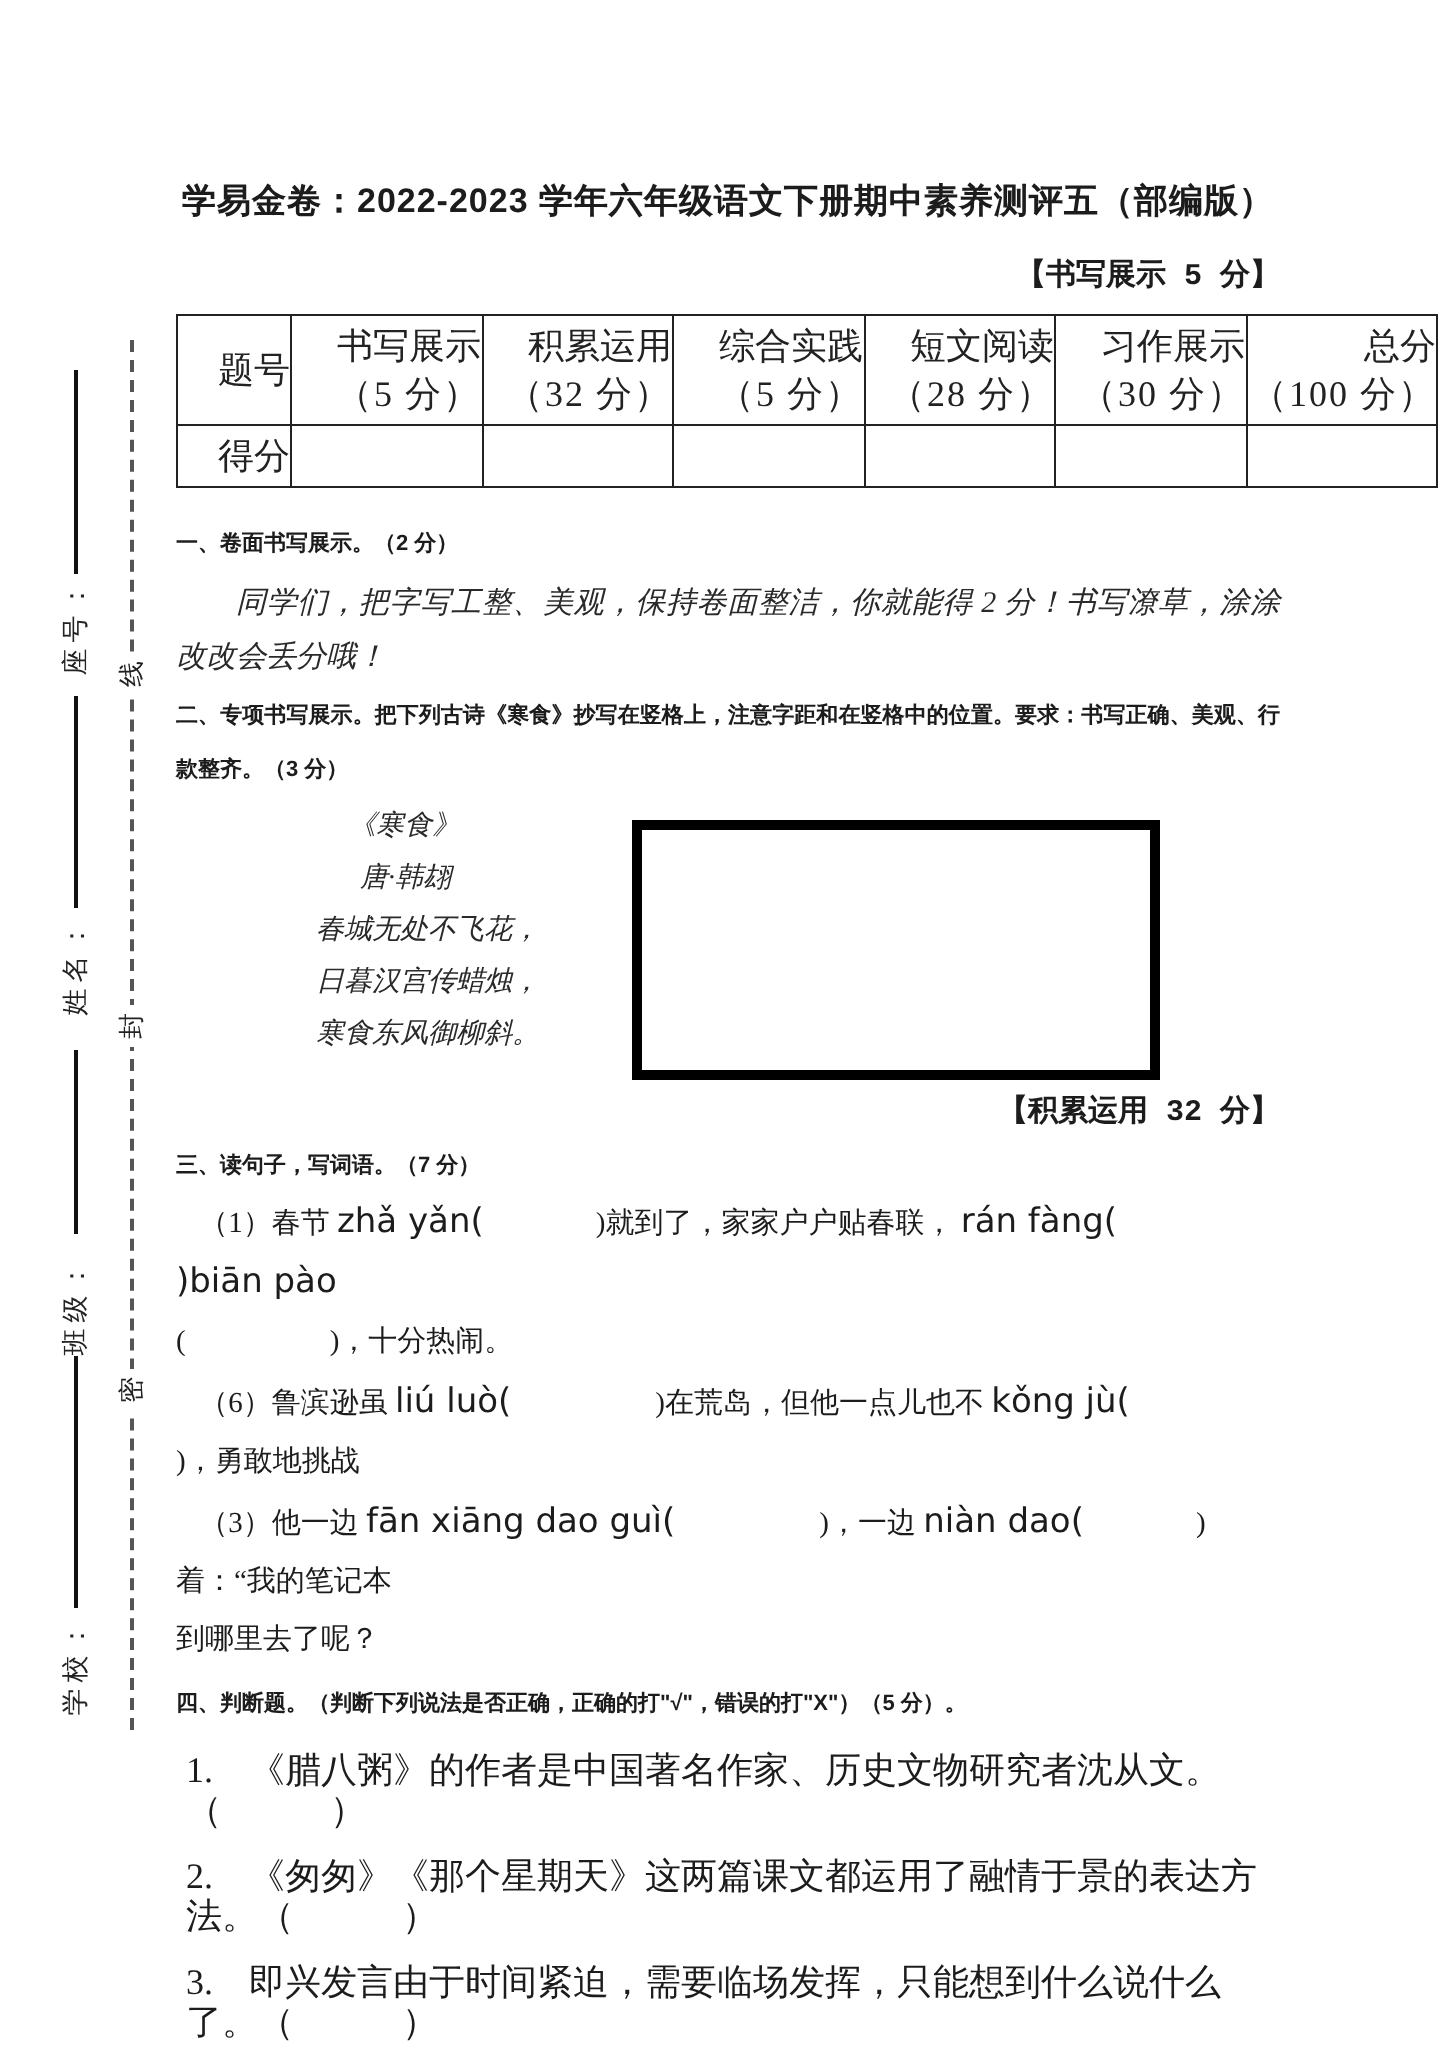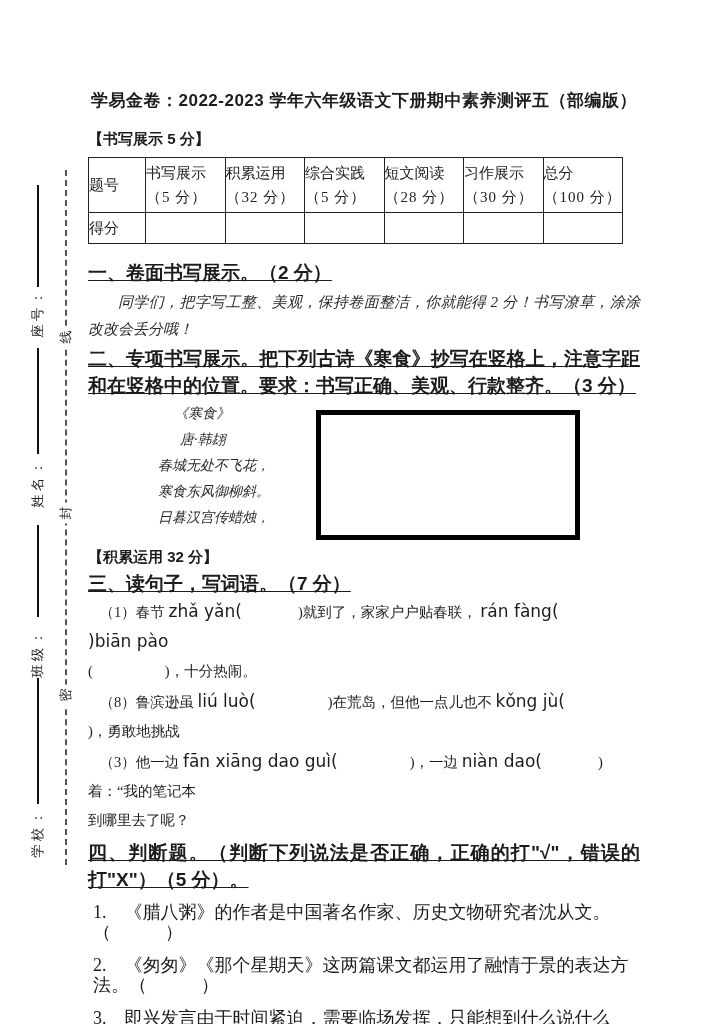--- a/index.html
+++ b/index.html
@@ -30,37 +30,37 @@
   .sc1{top:337px;} .sc2{top:513px;} .sc3{top:695px;}
 
   
   .content{position:absolute;left:88px;top:88px;width:552px;}
   .title{
     font-family:"Liberation Sans","DejaVu Sans",sans-serif;
     font-size:17px;font-weight:700;text-align:center;margin:0 0 14px;line-height:26px;
     letter-spacing:.5px;
   }
   .banner{
-    font-family:Liberation Sans, sans-serif;
-    font-size:15px;font-weight:700;text-align:left;margin:0 0 7px;line-height:22px;
+    font-family:Liberation Mono, monospace;
+    font-size:15px;font-weight:700;text-align:right;margin:0 0 7px;line-height:22px;
   }
   .banner2{margin:6px 0 2px;}
   table.score-table{
-    width:535px;border-collapse:collapse;table-layout:fixed;
-    font-size:15px;text-align:left;color:#222;
+    width:631px;border-collapse:collapse;table-layout:fixed;
+    font-size:18px;text-align:right;color:#222;
   }
   table.score-table td{border:1.6px solid #222;padding:0;}
   col.c0{width:57px;}
   .col-name,.col-pts{line-height:24px;}
   .col-pts{letter-spacing:1px;}
   .hdr-row td{height:54px;vertical-align:middle;}
   .score-row td{height:30px;}
   .sec-heading{
     font-family:"Liberation Sans","DejaVu Sans",sans-serif;
-    font-weight:700;font-size:19px;line-height:27px;margin:0;text-align:justify;text-decoration:underline;
+    font-weight:700;font-size:11px;line-height:27px;margin:0;text-align:justify;
   }
   .h1m{margin-top:15px;}
   .script{
     font-style:italic;font-size:15px;line-height:27px;text-indent:2em;
     margin:3px 0 2px;text-align:justify;color:#2a2a2a;
   }
   .copy-row{display:flex;margin:2px 0 0;}
   .poem{
     width:228px;padding-left:70px;box-sizing:border-box;
     font-style:italic;font-size:14px;line-height:26px;color:#2a2a2a;
@@ -157,37 +157,37 @@
     <p class="sec-heading h1m">一、卷面书写展示。（2 分）</p>
     <p class="script">同学们，把字写工整、美观，保持卷面整洁，你就能得 2 分！书写潦草，涂涂改改会丢分哦！</p>
 
     <p class="sec-heading">二、专项书写展示。把下列古诗《寒食》抄写在竖格上，注意字距和在竖格中的位置。要求：书写正确、美观、行款整齐。（3 分）</p>
 
     <div class="copy-row">
       <div class="poem">
         <div class="poem-title">《寒食》</div>
         <div class="poem-author">唐·韩翃</div>
         <div>春城无处不飞花，</div>
+        <div>日暮汉宫传蜡烛，</div>
         <div>寒食东风御柳斜。</div>
-        <div>日暮汉宫传蜡烛，</div>
       </div>
       <div class="copy-box"></div>
     </div>
 
     <div class="banner banner2">【积累运用 32 分】</div>
 
     <p class="sec-heading">三、读句子，写词语。（7 分）</p>
 
     <p class="item">
       <span>（1）春节 </span><span class="py">zhǎ yǎn(</span><span class="gap"></span><span>)就到了，家家户户贴春联， </span><span class="py">rán fàng(</span><span class="gap"></span><span class="py">)biān pào</span>
       <span class="cont"><span>(</span><span class="gap-w"></span><span>)，十分热闹。</span></span>
     </p>
 
     <p class="item">
-      <span>（8）鲁滨逊虽 </span><span class="py">liú luò(</span><span class="gap-w"></span><span>)在荒岛，但他一点儿也不 </span><span class="py">kǒng jù(</span><span class="gap-w"></span><span>)，勇敢地挑战</span>
+      <span>（6）鲁滨逊虽 </span><span class="py">liú luò(</span><span class="gap-w"></span><span>)在荒岛，但他一点儿也不 </span><span class="py">kǒng jù(</span><span class="gap-w"></span><span>)，勇敢地挑战</span>
     </p>
 
     <p class="item">
       <span>（3）他一边 </span><span class="py">fān xiāng dao guì(</span><span class="gap-w"></span><span>)，一边 </span><span class="py">niàn dao(</span><span class="gap"></span><span>)着：“我的笔记本</span>
       <span class="cont">到哪里去了呢？</span>
     </p>
 
     <p class="sec-heading h4m">四、判断题。（判断下列说法是否正确，正确的打"√"，错误的打"X"）（5 分）。</p>
 
     <p class="tf-item">1.　《腊八粥》的作者是中国著名作家、历史文物研究者沈从文。（　　　）</p>

